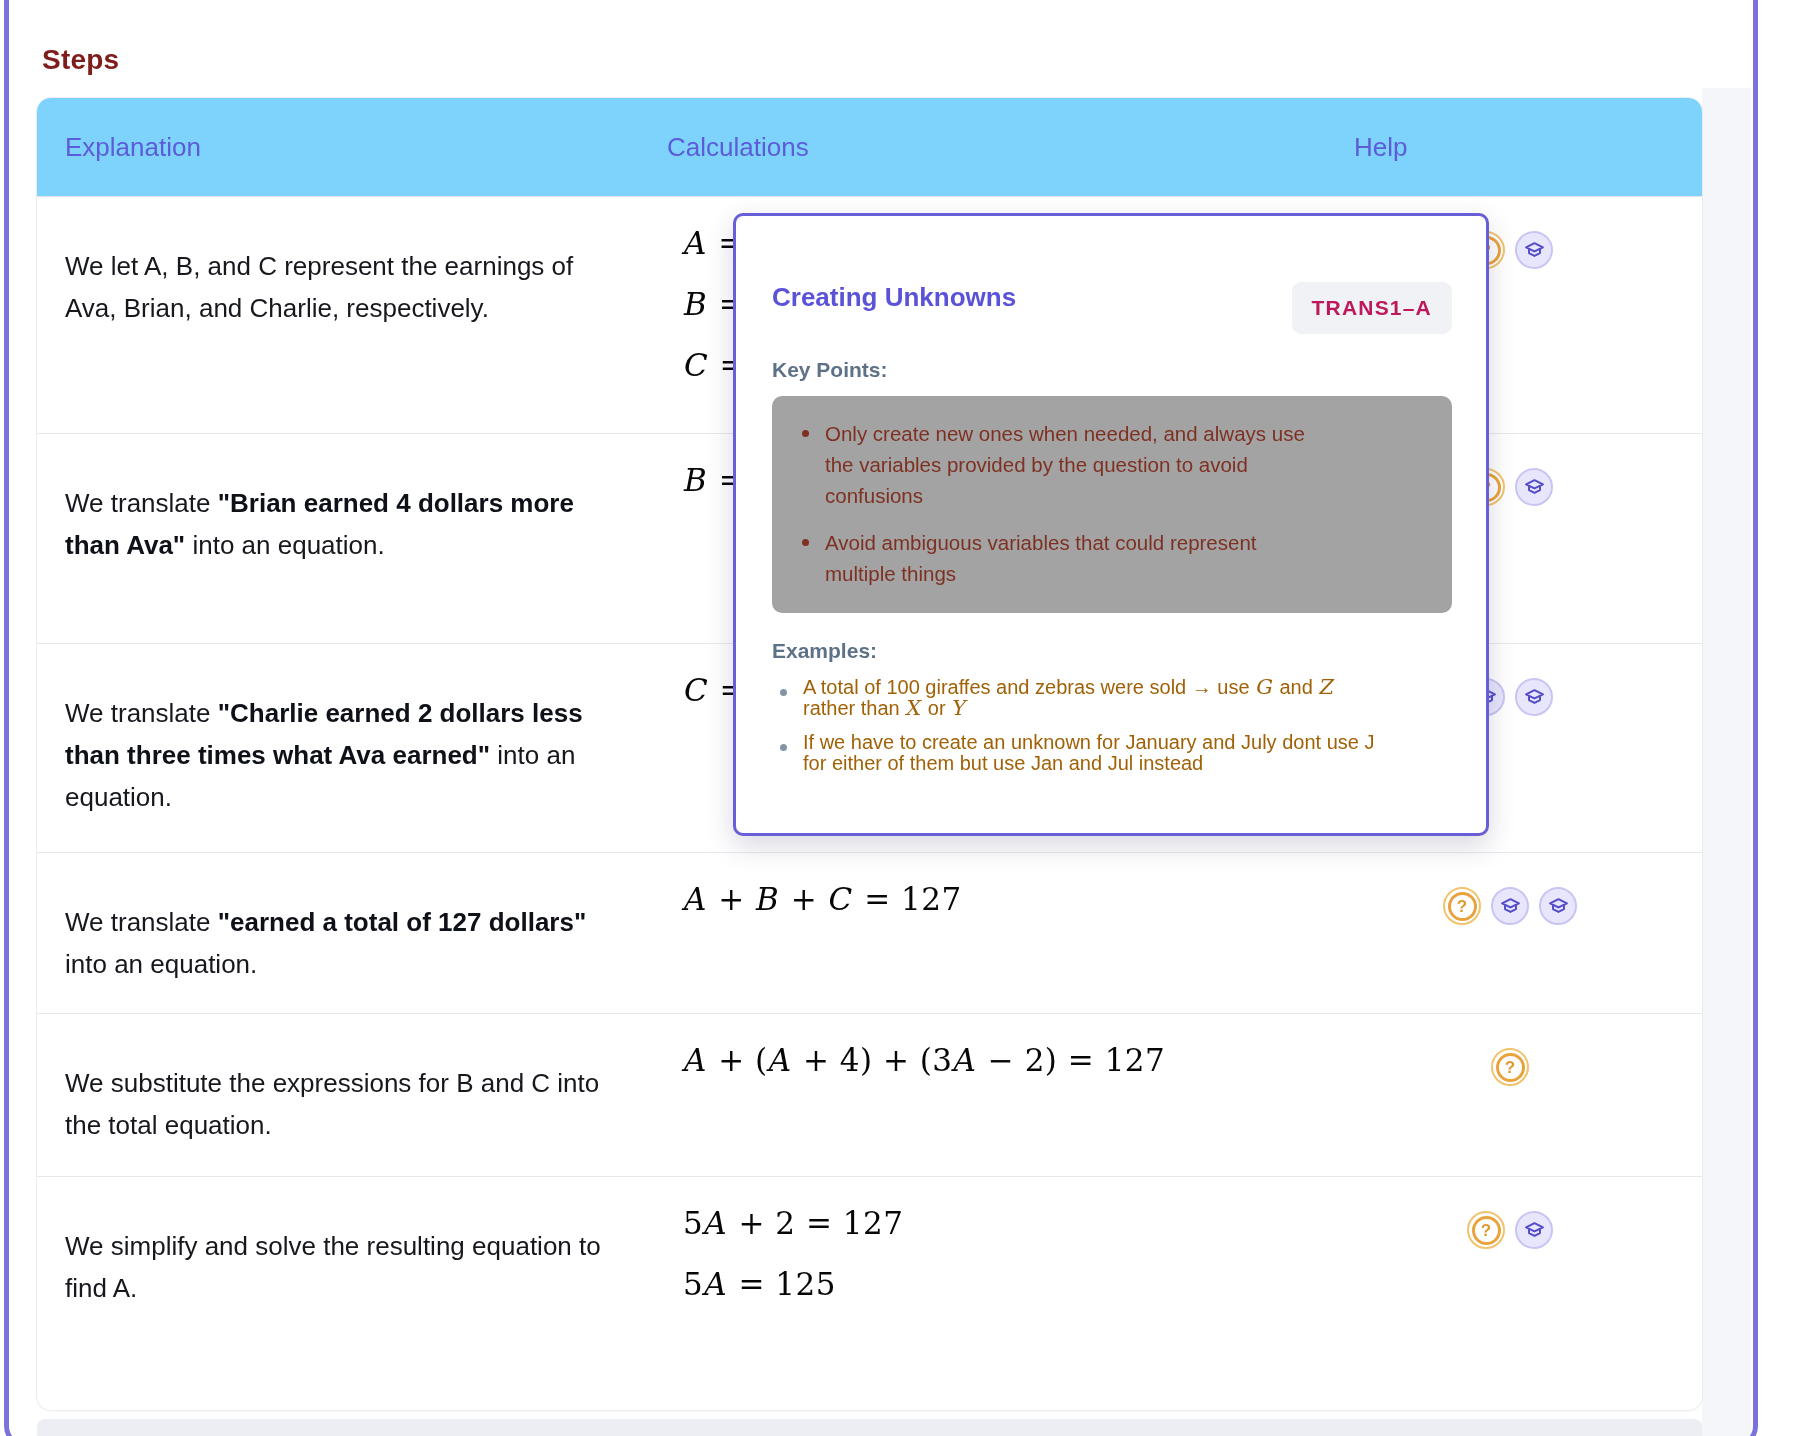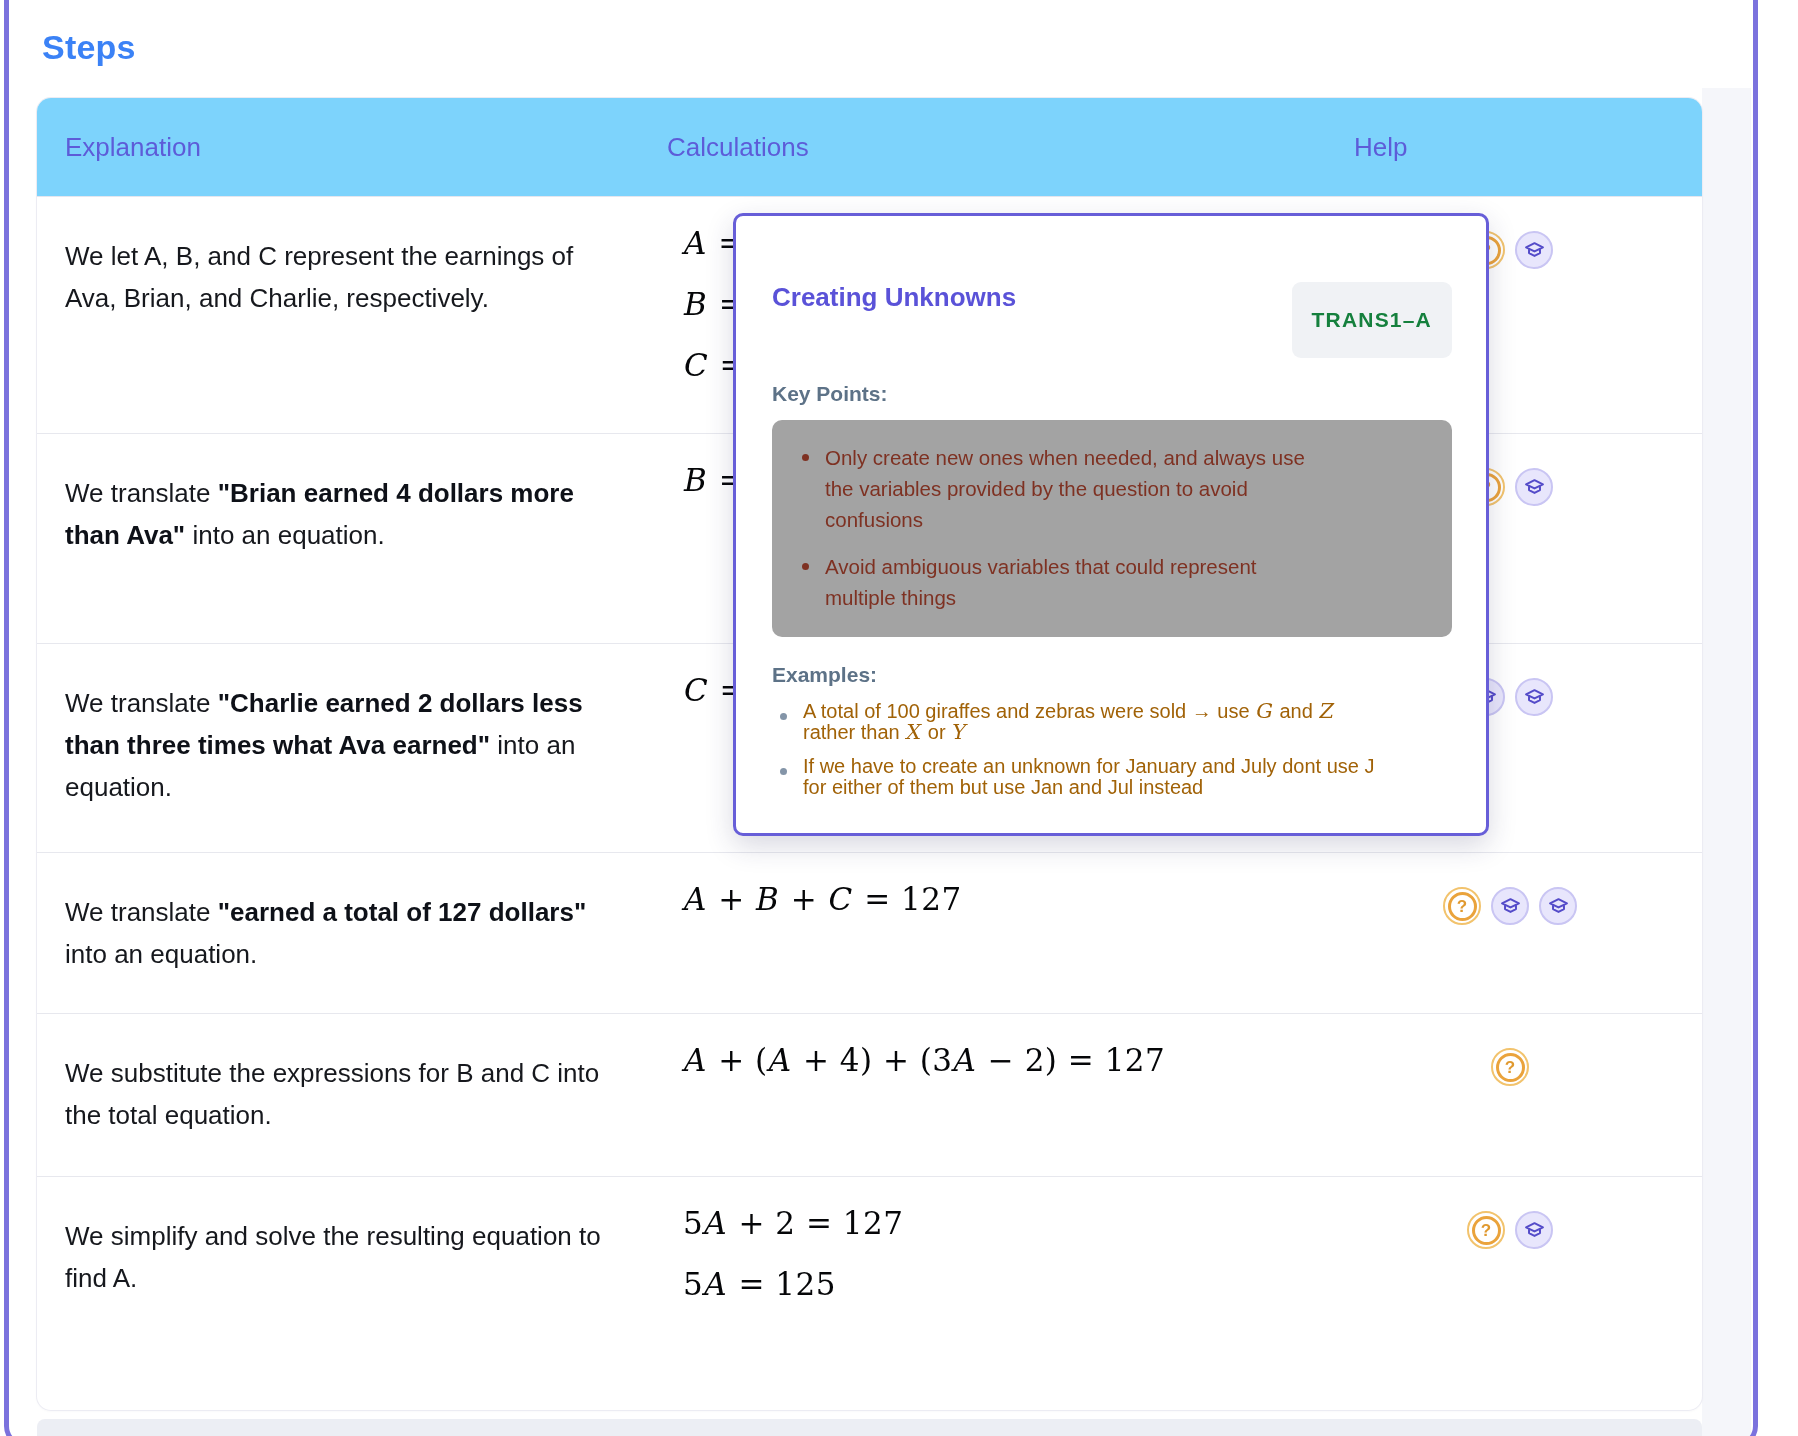--- a/index.html
+++ b/index.html
@@ -11,39 +11,39 @@
 
   
   .frame {
     position:absolute; left:4px; top:-30px; width:1754px; height:1478px;
     border:5px solid #7b72dd; border-radius:22px; pointer-events:none; z-index:30;
   }
 
   .right-gutter { position:absolute; left:1702px; top:88px; width:49px; height:1348px; background:#f5f6fa; }
   .bottom-strip { position:absolute; left:37px; top:1419px; width:1665px; height:17px; background:#eceef4; border-radius:8px 8px 0 0; }
 
-  .page-title { position:absolute; left:42px; top:28px; font-size:34px; font-weight:700; color:#3b82f6; letter-spacing:.2px; }
+  .page-title { position:absolute; left:42px; top:44px; font-size:28px; font-weight:700; color:#7f1d1d; letter-spacing:.2px; }
 
   
   .card {
     position:absolute; left:37px; top:98px; width:1665px; height:1312px;
     background:#ffffff; border-radius:14px; overflow:hidden;
     box-shadow:0 0 0 1px #ececf3, 0 1px 3px rgba(20,20,60,.05);
   }
   .thead {
     position:relative; height:99px; background:#7dd3fc; border-bottom:1px solid #e4e6ef;
   }
   .th { position:absolute; top:0; height:99px; display:flex; align-items:center; font-size:26px; color:#5d5cd8; }
   .th-exp { left:28px; }
   .th-calc { left:630px; }
   .th-help { left:1317px; }
 
   .row { display:grid; grid-template-columns:600px 700px 365px; border-top:1px solid #e7e8ee; }
   .row:first-of-type { border-top:none; }
-  .cell-exp { padding:38px 34px 0 28px; font-size:26px; line-height:42px; color:#16181d; }
+  .cell-exp { padding:48px 34px 0 28px; font-size:26px; line-height:42px; color:#16181d; }
   .cell-exp b { font-weight:700; color:#0e1118; }
   .cell-calc { padding:26px 0 0 46px; }
   .eq {
     font-family:"DejaVu Serif", serif; font-size:31px; color:#050608;
     line-height:40px; margin-bottom:21px; letter-spacing:.5px; white-space:nowrap;
   }
   .eq i { font-style:italic; padding:0 1px; }
   .cell-help { display:flex; justify-content:center; padding:34px 19px 0 0; gap:10px; align-items:flex-start; }
 
   
@@ -60,21 +60,21 @@
   
   .popup {
     position:absolute; left:733px; top:213px; width:756px; height:623px; z-index:20;
     background:#ffffff; border:3.5px solid #675ed8; border-radius:10px;
     box-shadow:0 10px 28px rgba(40,40,90,.18);
     padding:30px 34px 22px 36px;
   }
   .popup-head { display:flex; justify-content:space-between; align-items:flex-start; margin-bottom:24px;margin-top:36px; }
   .popup-title { font-size:26px; font-weight:700; color:#5a52d8; }
   .popup-badge {
-    background:#f0f2f5; color:#15803d; border-radius:9px; padding:26px 20px;
+    background:#f0f2f5; color:#be185d; border-radius:9px; padding:14px 20px;
     font-size:21px; font-weight:600; letter-spacing:1.2px; white-space:nowrap;
   }
   .pop-label { font-size:21px; font-weight:700; color:#5d7287; margin-bottom:14px; }
   .keybox {
     background:#a3a3a3; border-radius:10px; padding:22px 26px 24px 22px; margin-bottom:26px;
   }
   .kp-item { display:flex; margin-bottom:16px; }
   .kp-item:last-child { margin-bottom:0; }
   .kp-dot { width:7px; height:7px; border-radius:50%; background:#7e3122; margin:12px 16px 0 8px; flex:0 0 auto; }
   .kp-text { font-size:20.5px; line-height:31px; color:#7e3122; max-width:505px; }

